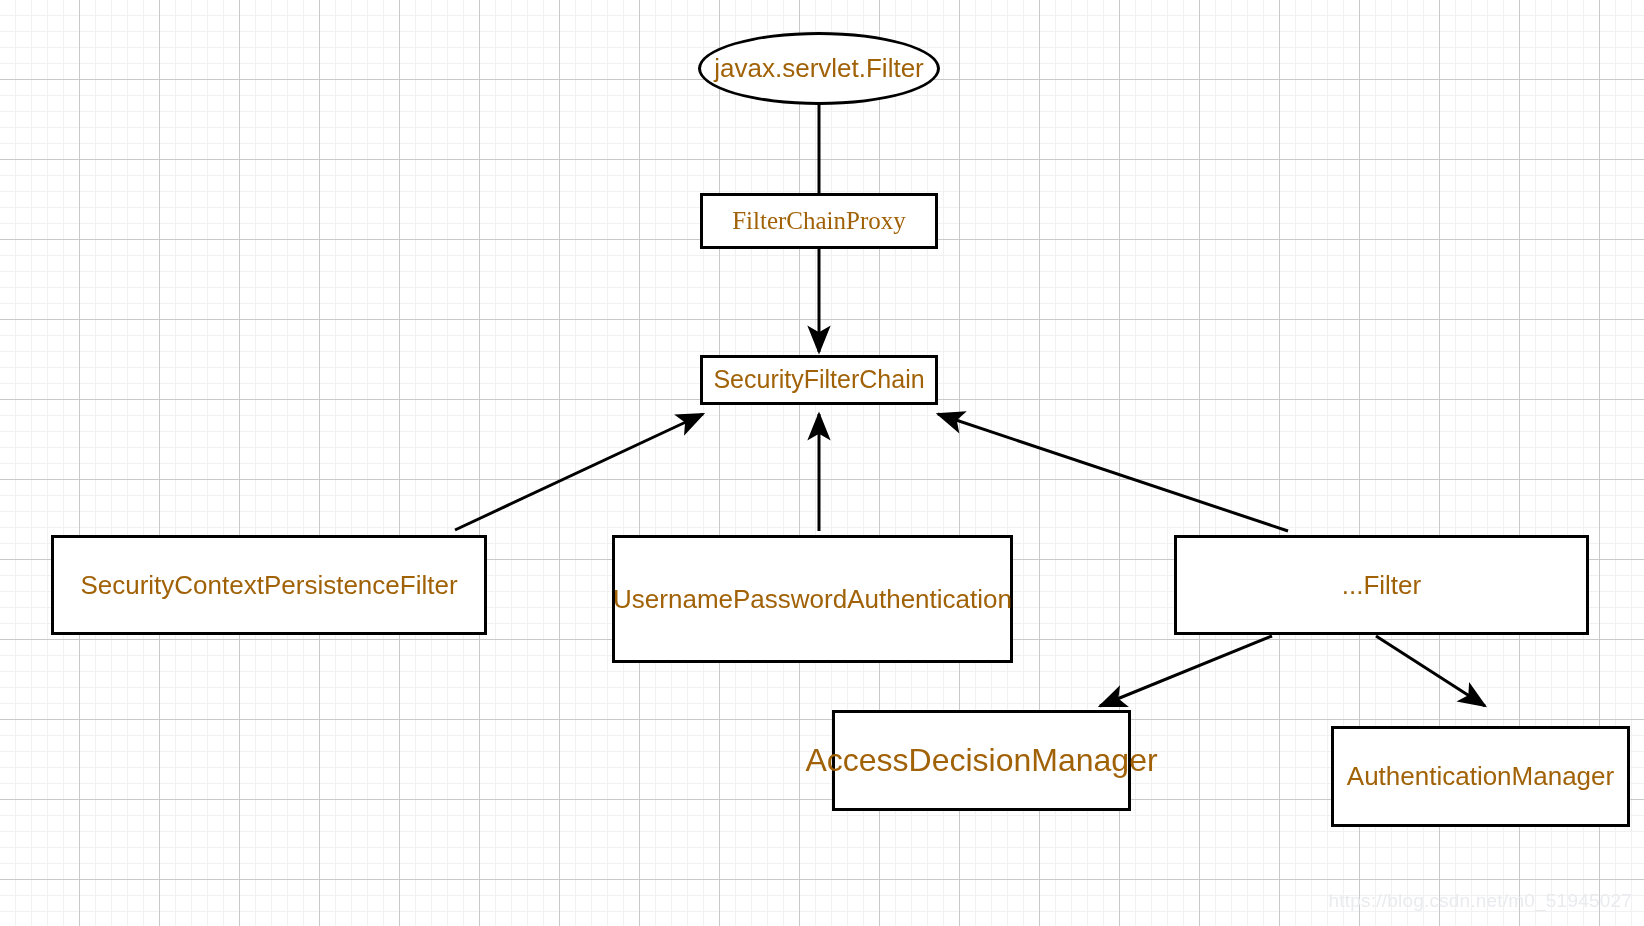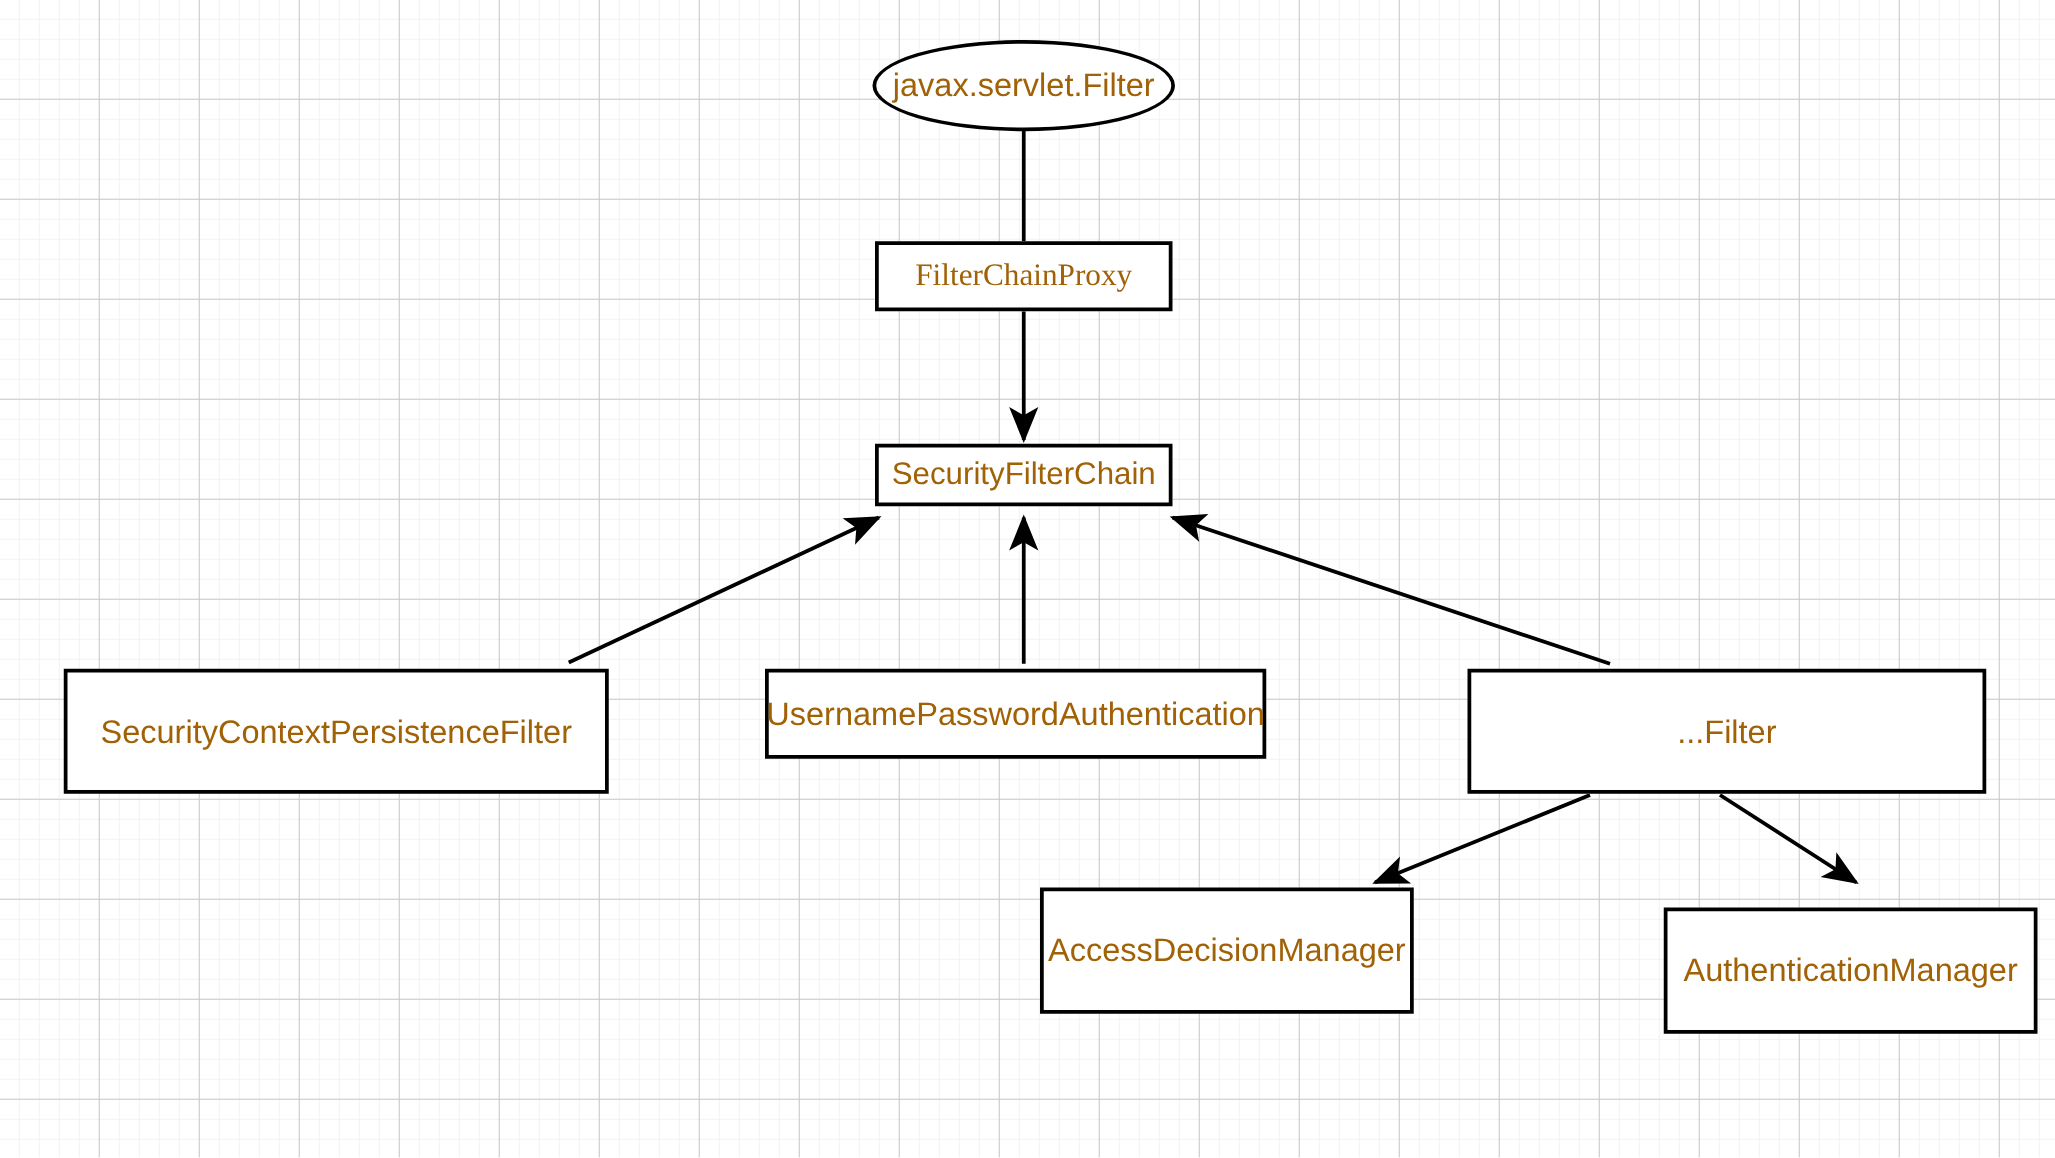--- a/index.html
+++ b/index.html
@@ -94,28 +94,29 @@
       </div>
       <div class="node" style="left: 700px; top: 193px; width: 238px; height: 56px; font-size: 25px; font-family: Liberation Serif, serif;">
         <span class="node-label">FilterChainProxy</span>
       </div>
       <div class="node" style="left: 700px; top: 355px; width: 238px; height: 50px; font-size: 25px;">
         <span class="node-label">SecurityFilterChain</span>
       </div>
       <div class="node" style="left: 51px; top: 535px; width: 436px; height: 100px; font-size: 26px;">
         <span class="node-label">SecurityContextPersistenceFilter</span>
       </div>
-      <div class="node" style="left: 612px; top: 535px; width: 401px; height: 72px; font-size: 26px;">
+      <div class="node" style="left: 612px; top: 535px; width: 401px; height: 128px; font-size: 26px;">
         <span class="node-label">UsernamePasswordAuthentication</span>
       </div>
       <div class="node" style="left: 1174px; top: 535px; width: 415px; height: 100px; font-size: 26px;">
         <span class="node-label">...Filter</span>
       </div>
-      <div class="node" style="left: 832px; top: 710px; width: 299px; height: 101px; font-size: 26px;">
+      <div class="node" style="left: 832px; top: 710px; width: 299px; height: 101px; font-size: 32px;">
         <span class="node-label">AccessDecisionManager</span>
       </div>
       <div class="node" style="left: 1331px; top: 726px; width: 299px; height: 101px; font-size: 26px;">
         <span class="node-label">AuthenticationManager</span>
       </div>
     </div>
 
+  <div id="watermark">https://blog.csdn.net/m0_51945027</div>
 
 </div>
 
 </body></html>

